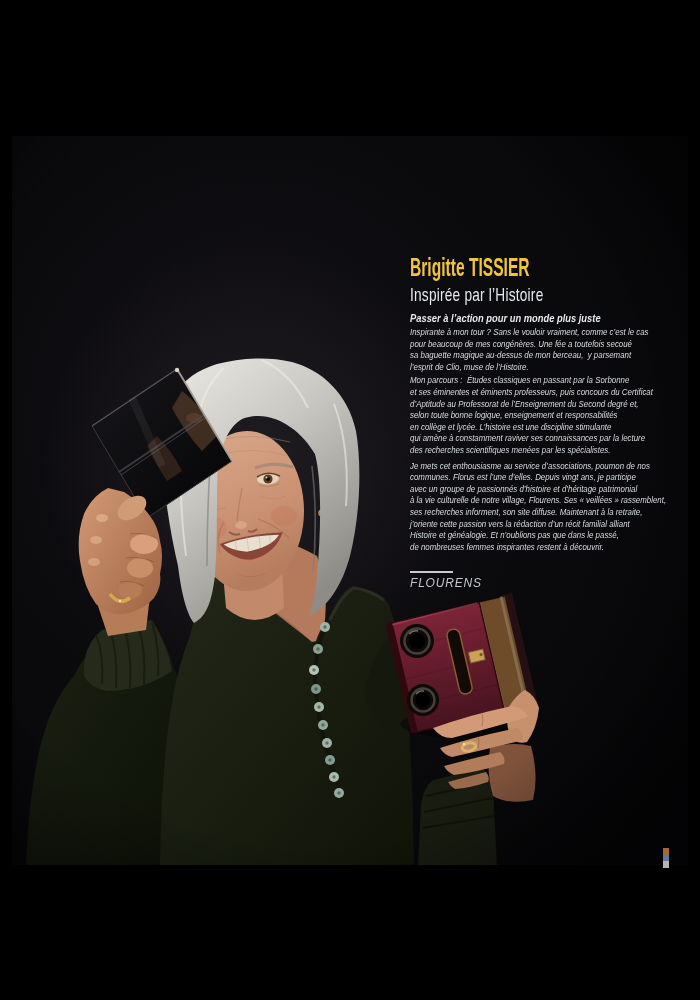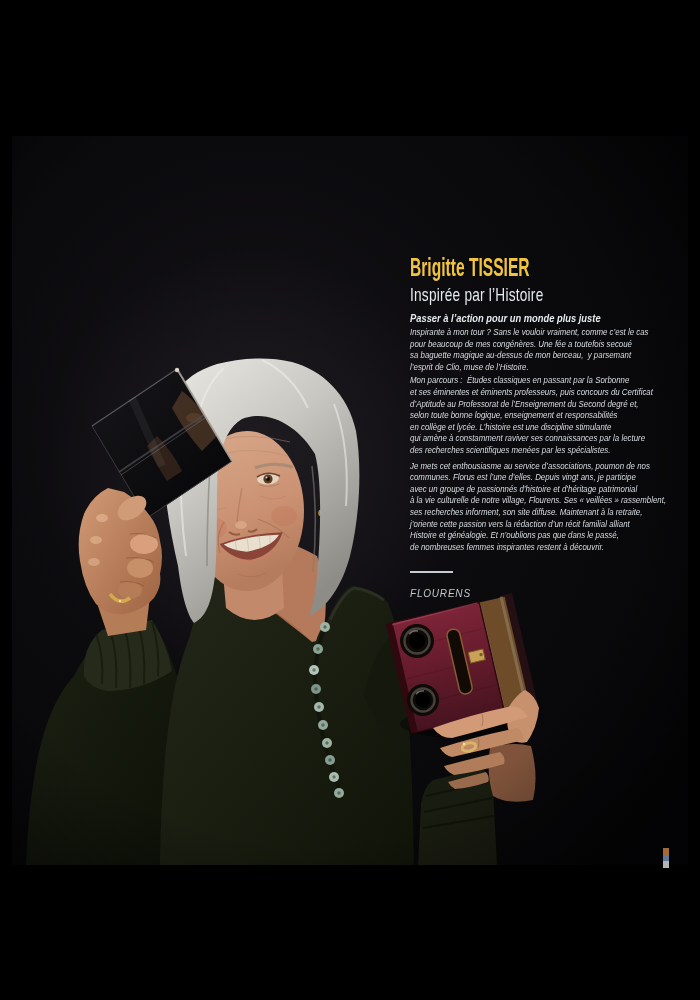--- a/index.html
+++ b/index.html
@@ -39,21 +39,21 @@
   }
   .para{
     font-size:9.4px;line-height:11.6px;font-style:italic;white-space:pre;
     transform:scaleX(.84);transform-origin:0 0;letter-spacing:0;
   }
   .para.p1{margin-top:2px;}
   .para.p2{margin-top:2px;}
   .para.p3{margin-top:4px;}
   .divider{margin-top:19px;width:43px;height:2px;background:var(--divider);}
   .location{
-    margin-top:15px;font-size:10px;line-height:11px;font-style:italic;
+    margin-top:5px;font-size:12px;line-height:11px;font-style:italic;
     letter-spacing:.8px;color:var(--location-text);
   }
   .credit-mark{
     position:absolute;left:663px;top:848px;width:6px;height:20px;opacity:.9;
     display:flex;flex-direction:column;
   }
   .credit-mark span{flex:1;display:block;}
 </style>
 </head>
 <body>

